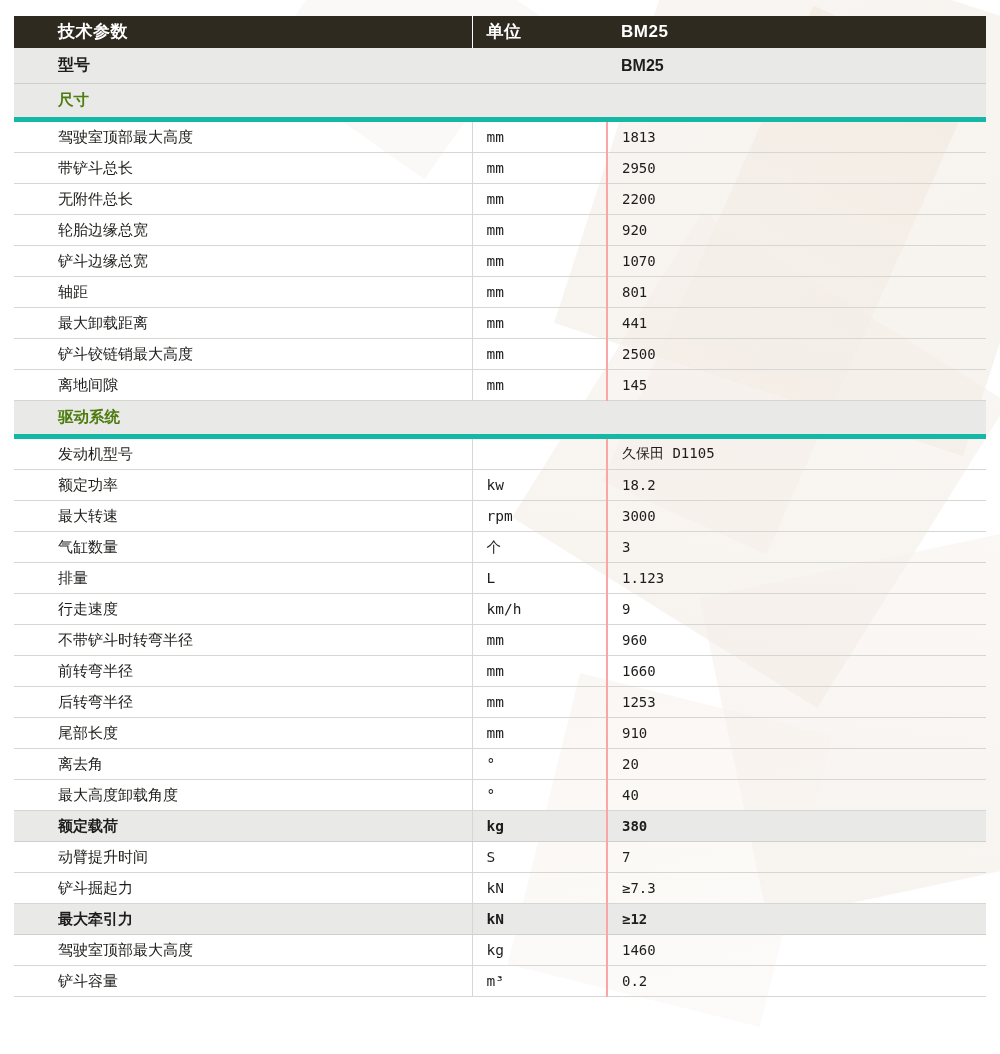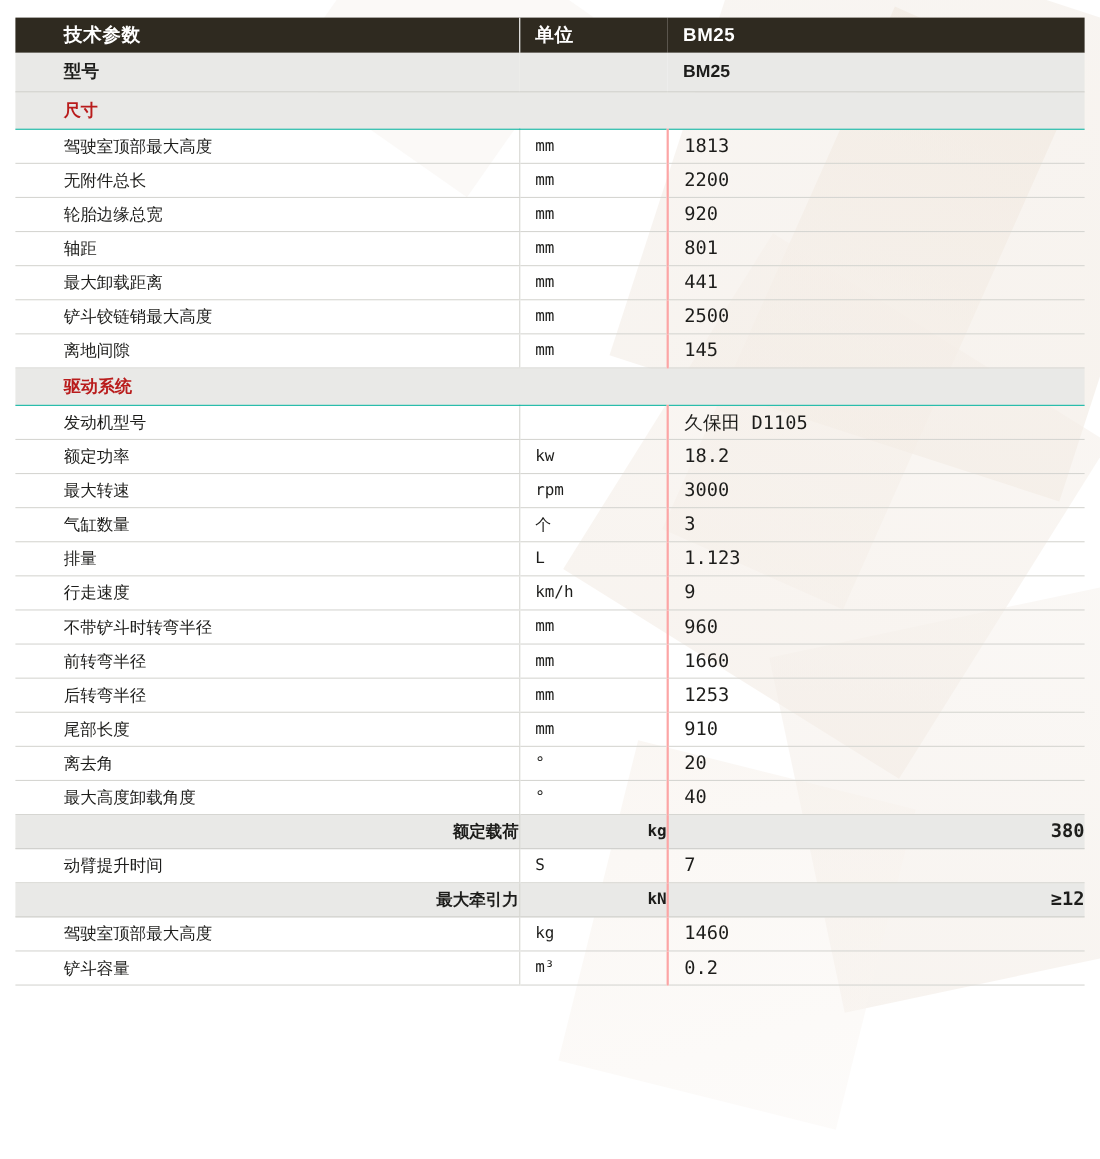--- a/index.html
+++ b/index.html
@@ -118,22 +118,22 @@
   tr.model td.n { padding-left: 44px; }
   tr.model td.u { padding-left: 14px; }
   tr.model td.v { padding-left: 14px; }
 
   
   tr.section td {
     background: #e9e9e7;
     height: 33px;
     font-size: 15.5px;
     font-weight: bold;
-    color: #b91c1c;
-    border-bottom: 1px solid #14b8a6;
+    color: #4d7c0f;
+    border-bottom: 5px solid #14b8a6;
     margin-left: 36px;
   }
   tr.section td.n { padding-left: 44px; }
 
   
   tr.data td {
     height: 30px;
     font-size: 15px;
     color: #1d1d1b;
     border-bottom: 1px solid #d6d6d2;
@@ -143,29 +143,28 @@
   tr.data td.u {
     padding-left: 14px;
     border-left: 1px solid #d6d6d2;
     border-right: 2px solid #fca5a5;
     font-family: "DejaVu Sans Mono", "Liberation Mono", monospace;
     font-size: 14.5px;
   }
   tr.data td.v {
     padding-left: 14px;
     font-family: "DejaVu Sans Mono", "Liberation Mono", monospace;
-    font-size: 17px;
+    font-size: 14px;
   }
 
   
   tr.band td {
     background: #e9e9e7;
     font-weight: bold;
     border-bottom: 1px solid #cfcfcb;
-    text-align: right;
   }
   tr.band td.n { font-weight: bold; }
 </style>
 </head>
 <body>
 
 <div class="bg-deco">
   <div class="shape sh5"></div>
   <div class="shape sh1"></div>
   <div class="shape sh4"></div>
@@ -194,28 +193,38 @@
         </tr>
         <tr class="section">
           <td class="n" colspan="3">尺寸</td>
         </tr>
         <tr class="data">
           <td class="n">驾驶室顶部最大高度</td>
           <td class="u">mm</td>
           <td class="v">1813</td>
         </tr>
         <tr class="data">
+          <td class="n">带铲斗总长</td>
+          <td class="u">mm</td>
+          <td class="v">2950</td>
+        </tr>
+        <tr class="data">
           <td class="n">无附件总长</td>
           <td class="u">mm</td>
           <td class="v">2200</td>
         </tr>
         <tr class="data">
           <td class="n">轮胎边缘总宽</td>
           <td class="u">mm</td>
           <td class="v">920</td>
+        </tr>
+        <tr class="data">
+          <td class="n">铲斗边缘总宽</td>
+          <td class="u">mm</td>
+          <td class="v">1070</td>
         </tr>
         <tr class="data">
           <td class="n">轴距</td>
           <td class="u">mm</td>
           <td class="v">801</td>
         </tr>
         <tr class="data">
           <td class="n">最大卸载距离</td>
           <td class="u">mm</td>
           <td class="v">441</td>
@@ -296,20 +305,25 @@
         <tr class="data band">
           <td class="n">额定载荷</td>
           <td class="u">kg</td>
           <td class="v">380</td>
         </tr>
         <tr class="data">
           <td class="n">动臂提升时间</td>
           <td class="u">S</td>
           <td class="v">7</td>
         </tr>
+        <tr class="data">
+          <td class="n">铲斗掘起力</td>
+          <td class="u">kN</td>
+          <td class="v">≥7.3</td>
+        </tr>
         <tr class="data band">
           <td class="n">最大牵引力</td>
           <td class="u">kN</td>
           <td class="v">≥12</td>
         </tr>
         <tr class="data">
           <td class="n">驾驶室顶部最大高度</td>
           <td class="u">kg</td>
           <td class="v">1460</td>
         </tr>

